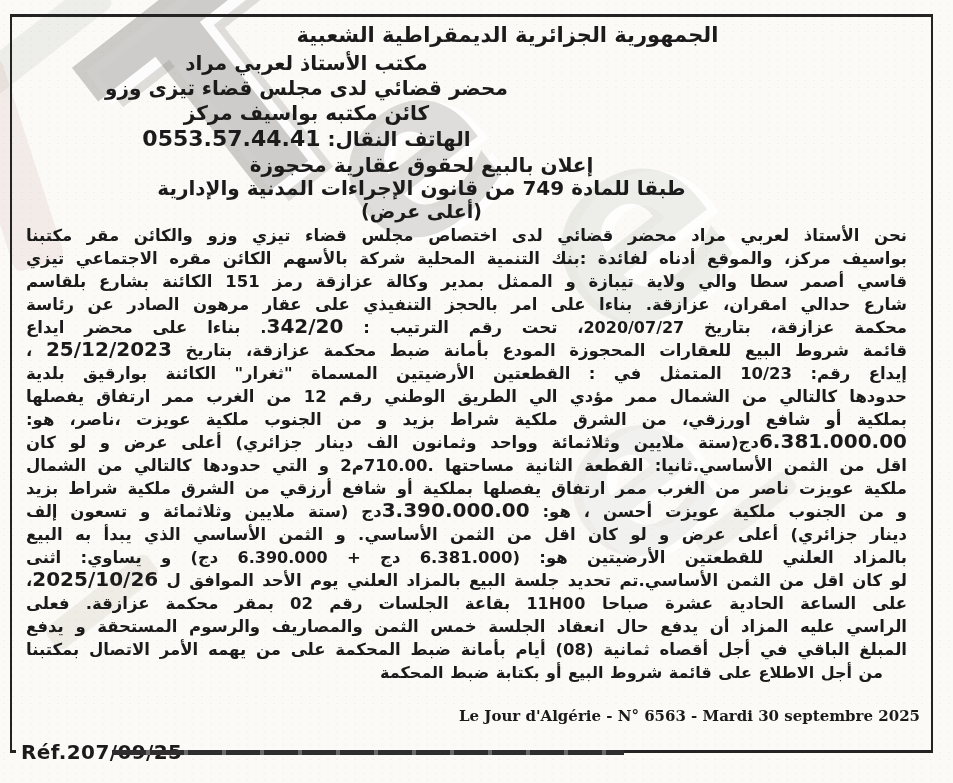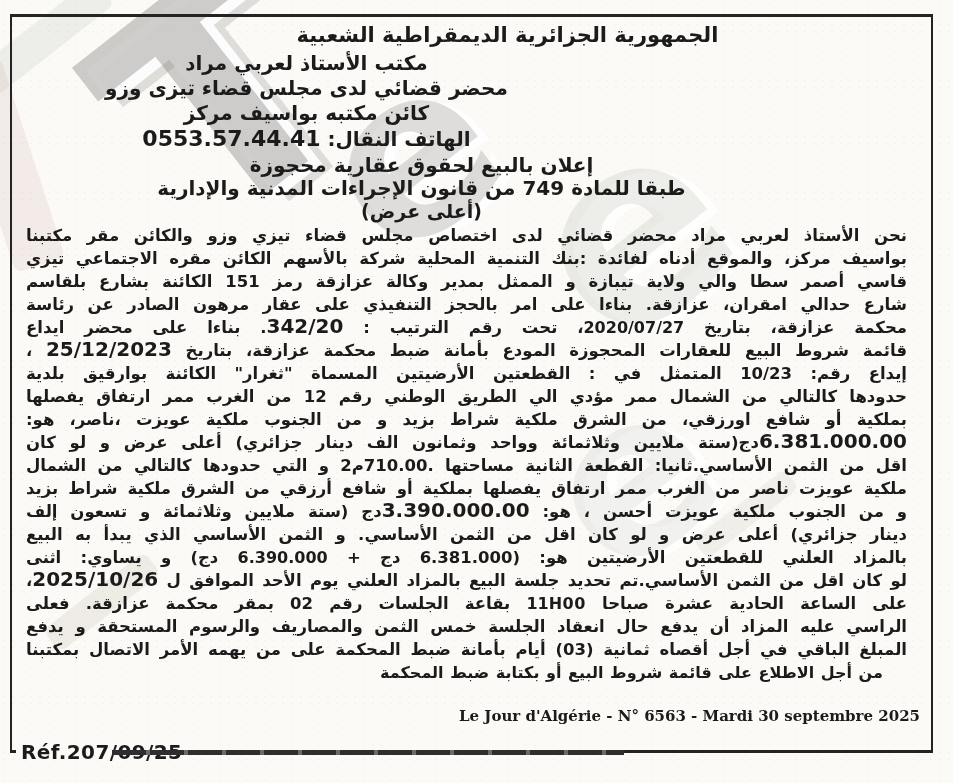--- a/index.html
+++ b/index.html
@@ -102,21 +102,21 @@
         <div class="body-line">بملكية أو شافع اورزقي، من الشرق ملكية شراط بزيد و من الجنوب ملكية عويزت ،ناصر، هو:</div>
         <div class="body-line"><span class="tok lg">6.381.000.00</span>دج(ستة ملايين وثلاثمائة وواحد وثمانون الف دينار جزائري) أعلى عرض و لو كان</div>
         <div class="body-line">اقل من الثمن الأساسي.ثانيا: القطعة الثانية مساحتها .710.00م2 و التي حدودها كالتالي من الشمال</div>
         <div class="body-line">ملكية عويزت ناصر من الغرب ممر ارتفاق يفصلها بملكية أو شافع أرزقي من الشرق ملكية شراط بزيد</div>
         <div class="body-line">و من الجنوب ملكية عويزت أحسن ، هو: <span class="tok lg">3.390.000.00</span>دج (ستة ملايين وثلاثمائة و تسعون إلف</div>
         <div class="body-line">دينار جزائري) أعلى عرض و لو كان اقل من الثمن الأساسي.  و الثمن الأساسي الذي يبدأ به البيع</div>
         <div class="body-line">بالمزاد العلني للقطعتين الأرضيتين هو: (6.381.000 دج + <span class="tok xl">6.390.000</span> دج) و يساوي: اثنى</div>
         <div class="body-line">لو كان اقل من الثمن الأساسي.تم تحديد جلسة البيع بالمزاد العلني يوم الأحد الموافق ل <span class="tok lg">2025/10/26</span>،</div>
         <div class="body-line">على الساعة الحادية عشرة صباحا <span class="tok xl">11H00</span> بقاعة الجلسات رقم 02 بمقر محكمة عزازقة. فعلى</div>
         <div class="body-line">الراسي عليه المزاد أن يدفع حال انعقاد الجلسة خمس الثمن والمصاريف  والرسوم  المستحقة و يدفع</div>
-        <div class="body-line">المبلغ الباقي في أجل أقصاه ثمانية (03) أيام بأمانة ضبط المحكمة على من يهمه الأمر الاتصال بمكتبنا</div>
+        <div class="body-line">المبلغ الباقي في أجل أقصاه ثمانية (08) أيام بأمانة ضبط المحكمة على من يهمه الأمر الاتصال بمكتبنا</div>
         <div class="body-line">من أجل الاطلاع على قائمة شروط البيع أو بكتابة ضبط المحكمة .المحضر القضائي</div>
       </div>
   </div>
 
   <div class="footer-ref">Réf.207/09/25</div>
   <div class="footer-rule"></div>
   <div class="footer-news">Le Jour d'Algérie - N° 6563 - Mardi 30 septembre 2025</div>
 </div>
 
 </body></html>

